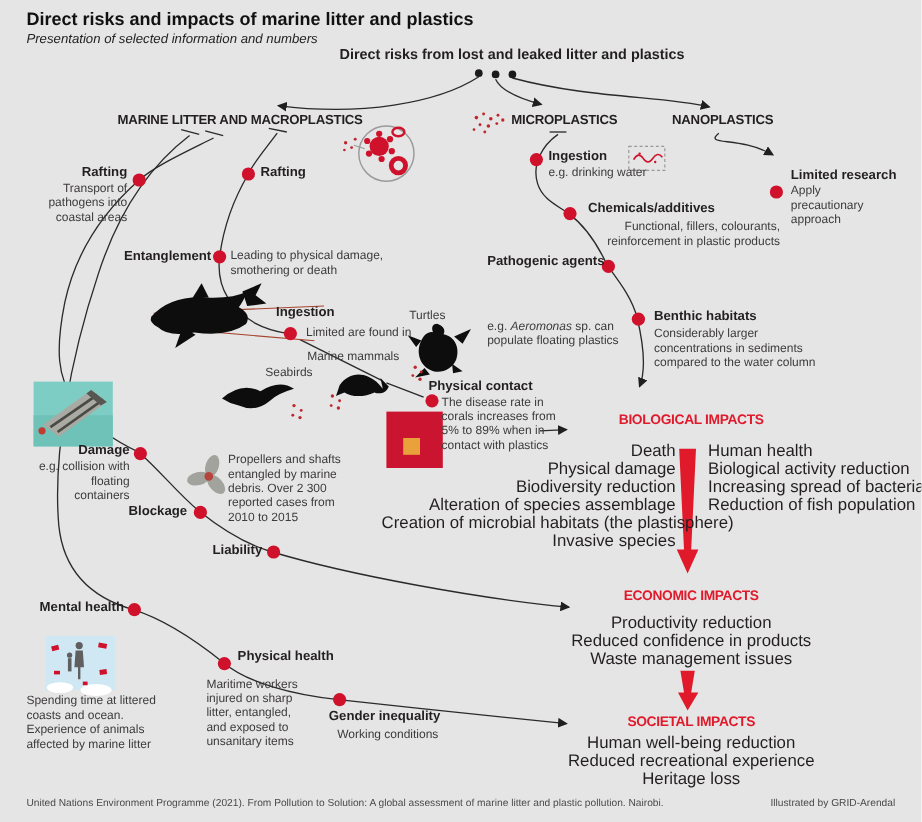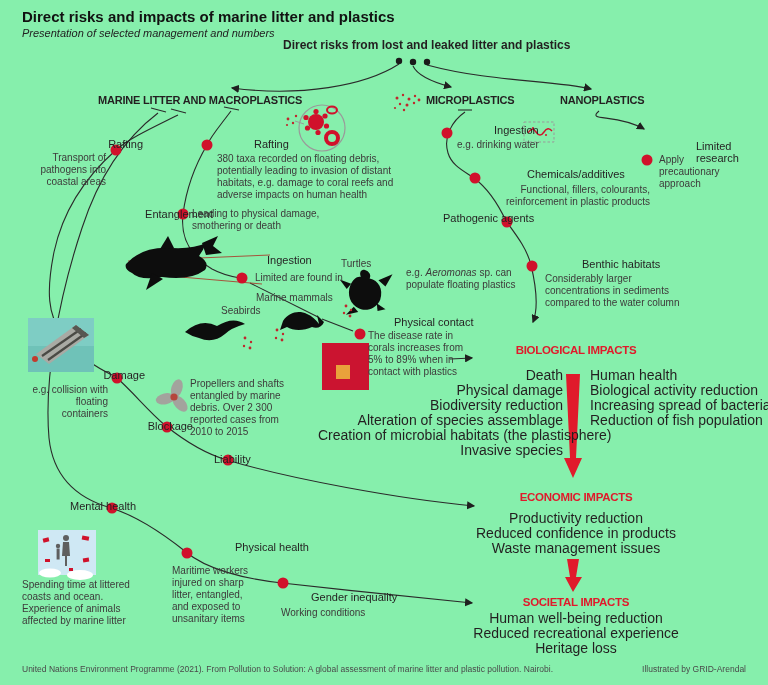--- a/index.html
+++ b/index.html
@@ -1,24 +1,24 @@
 <!DOCTYPE html>
 <html><head>
 <meta charset="utf-8">
 <style>
   html,body{margin:0;padding:0;background:#fff;}
-  .canvas{position:relative;width:768px;height:685px;background:#86efac;
+  .canvas{position:relative;width:768px;height:685px;background:#e5e5e5;
           font-family:"Liberation Sans",sans-serif;color:#231f20;overflow:hidden;}
   .abs{position:absolute;}
   svg.layer{position:absolute;left:0;top:0;}
   .t-title{font-size:15px;font-weight:bold;color:#111;}
   .t-sub{font-size:11px;font-style:italic;color:#222;}
   .t-root{font-size:12px;font-weight:bold;}
   .t-branch{font-size:11px;font-weight:bold;letter-spacing:-0.2px;}
-  .n-label{font-size:11px;font-weight:normal;line-height:12px;margin-left:37px;}
+  .n-label{font-size:11px;font-weight:bold;line-height:12px;}
   .n-desc{font-size:10px;line-height:12px;color:#3d3a3a;}
   .ra{text-align:right;}
   .imp-title{font-size:11.5px;font-weight:bold;color:#e01a2b;text-align:center;letter-spacing:-0.3px;}
   .imp-item{font-size:14px;line-height:15px;white-space:nowrap;}
   .center-list{text-align:center;}
   .footer{font-size:8.5px;color:#4a4a4a;}
   .it{font-style:italic;}
 </style>
 </head>
 <body>
@@ -207,33 +207,32 @@
       <circle cx="283" cy="583" r="5.5"></circle>
       <circle cx="447" cy="133" r="5.5"></circle>
       <circle cx="475" cy="178" r="5.5"></circle>
       <circle cx="507" cy="222" r="5.5"></circle>
       <circle cx="532" cy="266" r="5.5"></circle>
       <circle cx="647" cy="160" r="5.5"></circle>
     </g>
   </svg>
 
   <div class="abs t-title" style="left:22px;top:8px;">Direct risks and impacts of marine litter and plastics</div>
-  <div class="abs t-sub" style="left:22px;top:27px;">Presentation of selected management and numbers</div>
+  <div class="abs t-sub" style="left:22px;top:27px;">Presentation of selected information and numbers</div>
 
   <div class="abs t-root" style="left:283px;top:38px;">Direct risks from lost and leaked litter and plastics</div>
 
   <div class="abs t-branch" style="left:98px;top:94px;">MARINE LITTER AND MACROPLASTICS</div>
   <div class="abs t-branch" style="left:426px;top:94px;">MICROPLASTICS</div>
   <div class="abs t-branch" style="left:560px;top:94px;">NANOPLASTICS</div>
 
   <div class="abs n-label ra" style="left:28px;top:138px;width:78px;">Rafting</div>
   <div class="abs n-desc ra" style="left:18px;top:152px;width:88px;">Transport of pathogens into coastal areas</div>
 
   <div class="abs n-label" style="left:217px;top:138px;">Rafting</div>
-  <div class="abs n-desc" style="left:217px;top:153px;width:178px;">380 taxa recorded on floating debris, potentially leading to invasion of distant habitats, e.g. damage to coral reefs and adverse impacts on human health</div>
 
   <div class="abs n-label ra" style="left:93px;top:208px;width:83px;">Entanglement</div>
   <div class="abs n-desc" style="left:192px;top:208px;width:150px;">Leading to physical damage, smothering or death</div>
 
   <div class="abs n-label" style="left:230px;top:254px;">Ingestion</div>
   <div class="abs n-desc" style="left:255px;top:272px;white-space:nowrap;">Limited are found in</div>
   <div class="abs n-desc" style="left:341px;top:258px;">Turtles</div>
   <div class="abs n-desc" style="left:256px;top:292px;white-space:nowrap;">Marine mammals</div>
   <div class="abs n-desc" style="left:221px;top:305px;">Seabirds</div>
 

